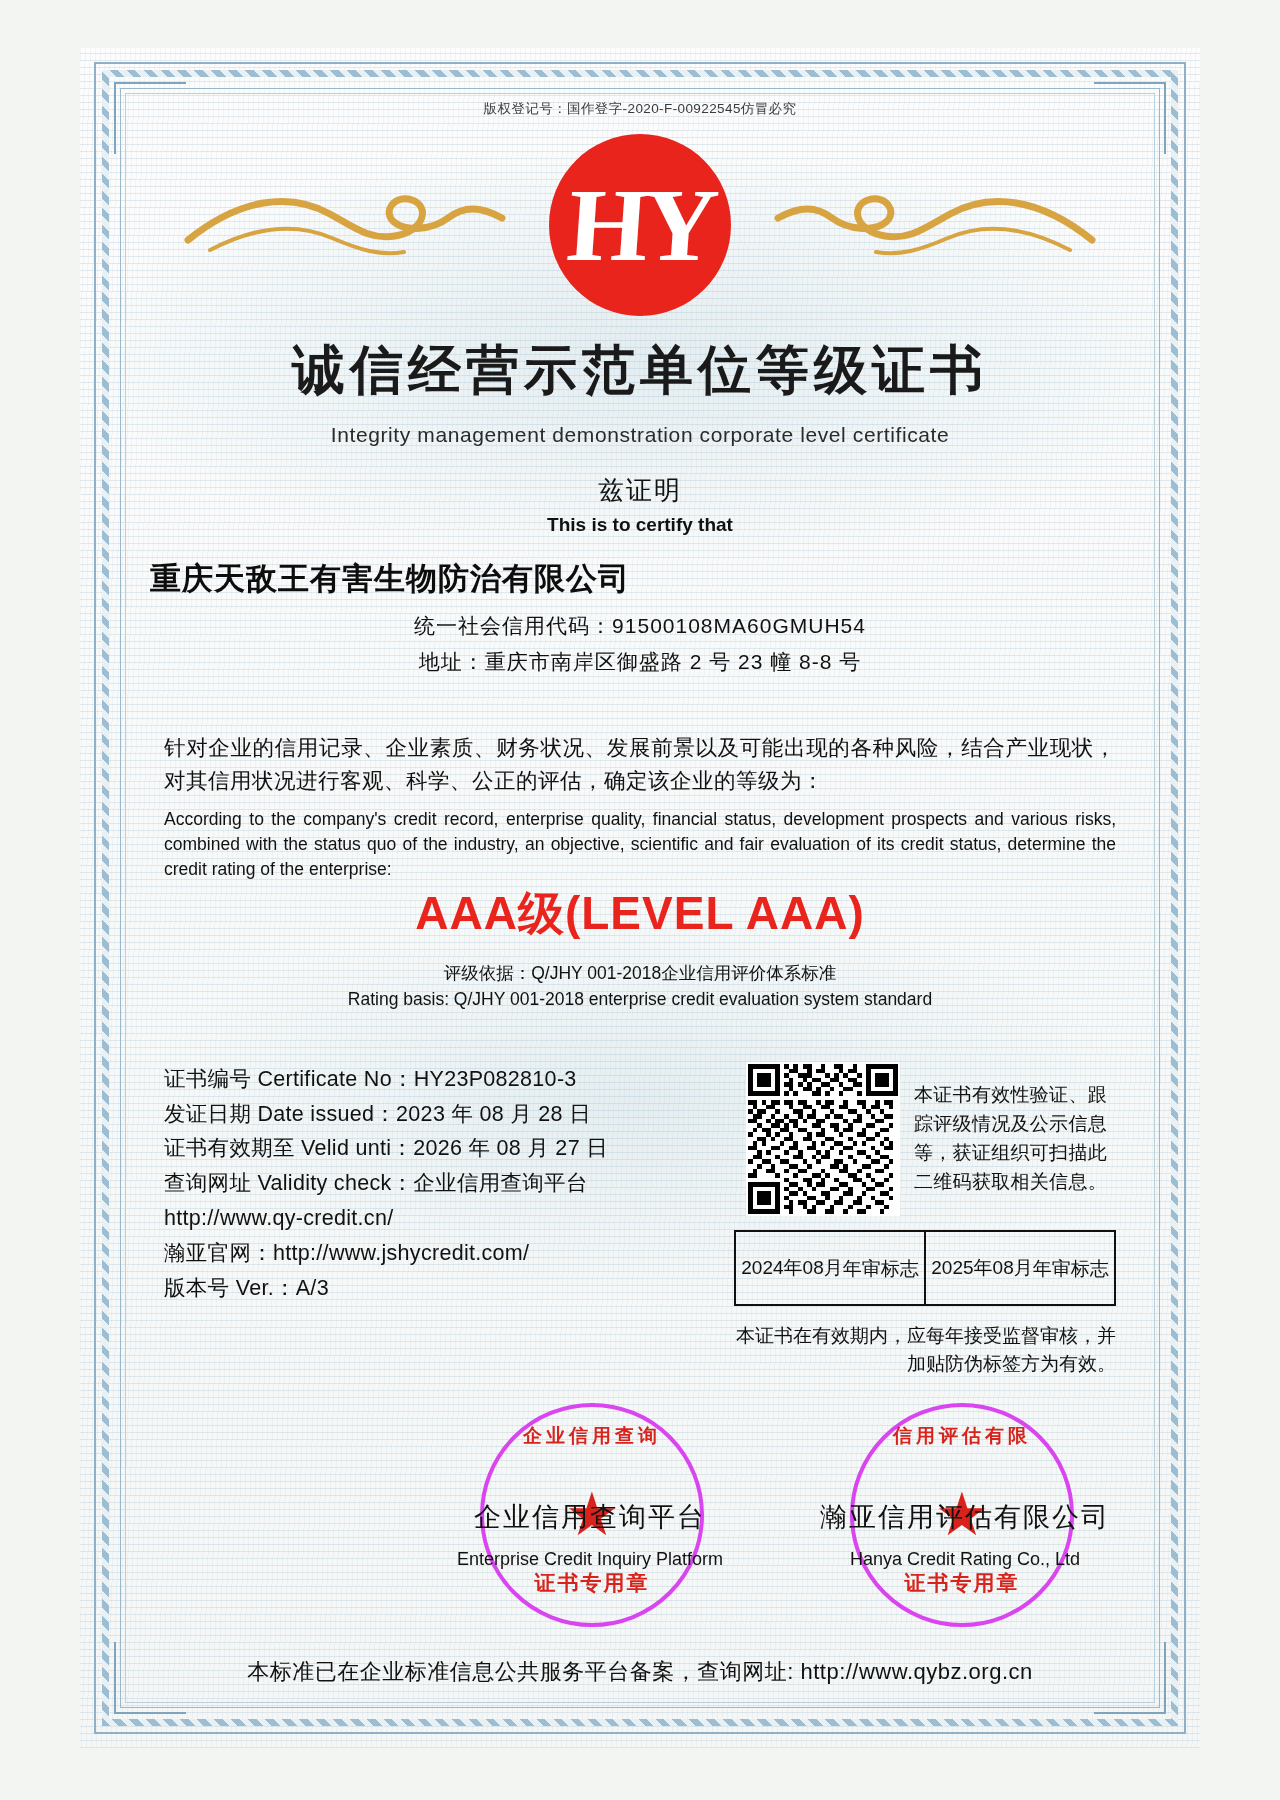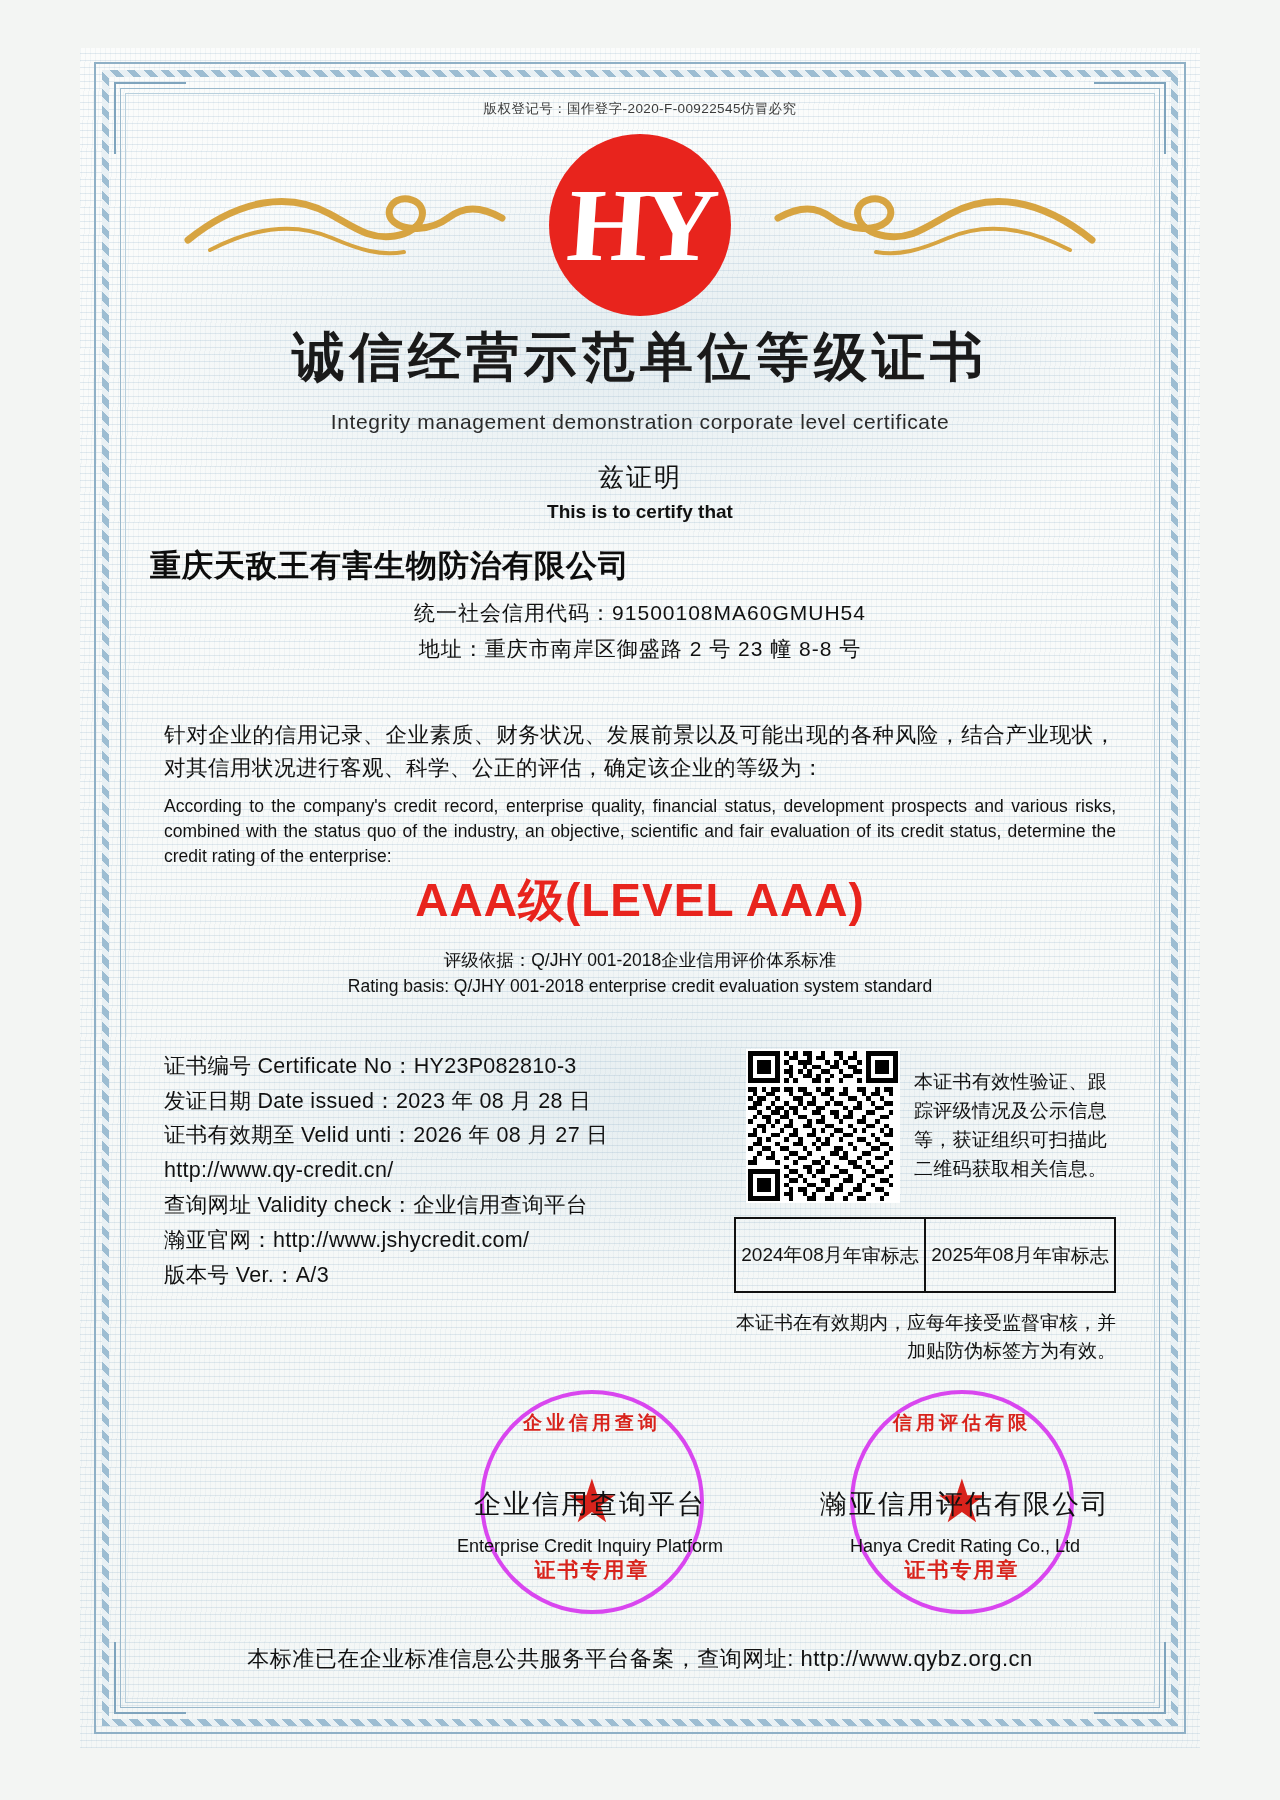--- a/index.html
+++ b/index.html
@@ -88,21 +88,21 @@
     transform:skewX(-4deg);
   }
 
   .title-cn{
     text-align:center;
     font-family:Liberation Sans, sans-serif;
     font-weight:bold;
     font-size:53px;
     letter-spacing:5px;
     color:#1a1a1a;
-    margin-top:8px;
+    margin-top:21px;
   }
   .title-en{
     text-align:center;
     font-size:21px;
     letter-spacing:.6px;
     color:#2a2a2a;
     margin-top:16px;
   }
   .certify-cn{
     text-align:center;font-size:26px;color:#111;margin-top:26px;letter-spacing:2px;
@@ -276,22 +276,22 @@
 
     <div class="level">AAA级(LEVEL AAA)</div>
     <div class="basis-cn">评级依据：Q/JHY 001-2018企业信用评价体系标准</div>
     <div class="basis-en">Rating basis: Q/JHY 001-2018 enterprise credit evaluation system standard</div>
 
     <div class="lower">
       <div class="lower-left">
         <div class="info-line">证书编号 Certificate No：HY23P082810-3</div>
         <div class="info-line">发证日期 Date issued：2023 年 08 月 28 日</div>
         <div class="info-line">证书有效期至 Velid unti：2026 年 08 月 27 日</div>
+        <div class="info-line">查询网址 Validity check：企业信用查询平台</div>
         <div class="info-line">http://www.qy-credit.cn/</div>
-        <div class="info-line">查询网址 Validity check：企业信用查询平台</div>
         <div class="info-line">瀚亚官网：http://www.jshycredit.com/</div>
         <div class="info-line">版本号 Ver.：A/3</div>
       </div>
 
       <div class="lower-right">
         <div class="qr-row">
           <svg class="qr" viewBox="0 0 33 33" shape-rendering="crispEdges">
             <rect width="33" height="33" fill="#ffffff"></rect>
             <g fill="#000000">
               <rect x="0" y="0" width="7" height="1"></rect>

